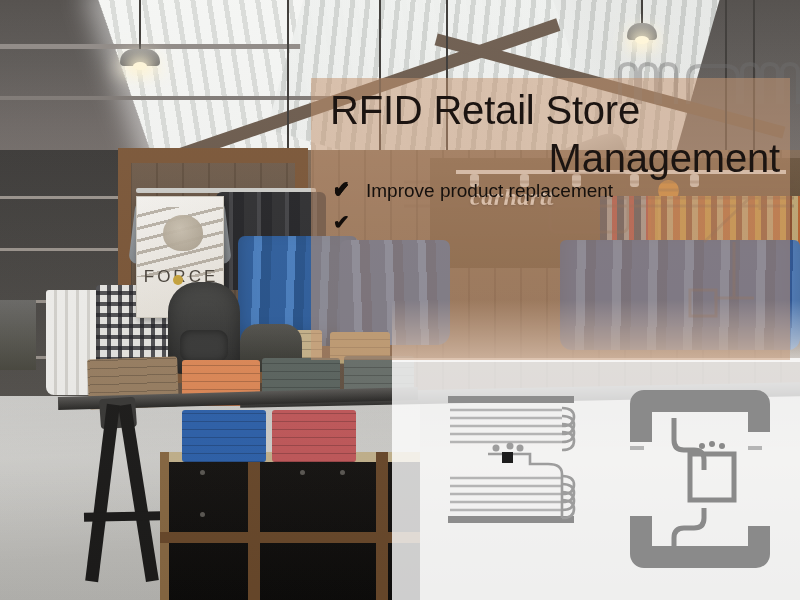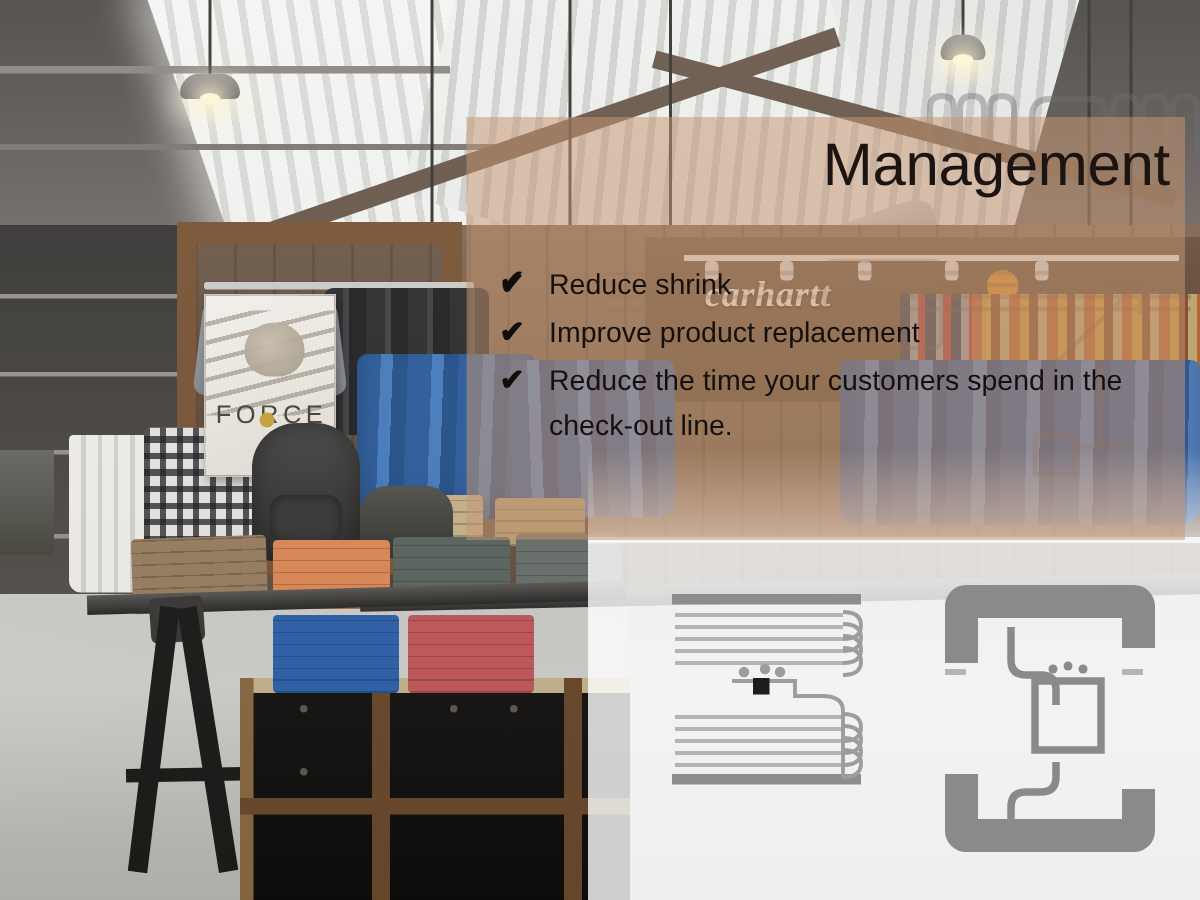--- a/index.html
+++ b/index.html
@@ -617,37 +617,36 @@
       <path d="M176 22 q10 0 10 8 t10 8"></path>
       <path d="M300 70 l56 -54 M356 16 h-22 M356 16 v22"></path>
       <rect x="286" y="118" width="26" height="26"></rect>
       <path d="M330 70 v56 M310 126 h40"></path>
     </g>
   </svg>
 
   <div class="panel"></div>
 
   <div class="title">
+    <span class="l1">RFID Retail Store</span>
     <span class="l2">Management</span>
   </div>
 
   <ul class="bullets">
     <li>
       <span class="chk">✔</span>
     </li>
     <li>
       <span class="chk">✔</span>
-      <span>Reduce shrink</span>
     </li>
     <li>
       <span class="chk">✔</span>
     </li>
     <li>
       <span class="chk">✔</span>
       <span>Improve product replacement</span>
     </li>
     <li>
       <span class="chk">✔</span>
-      <span>Reduce the time your customers spend in the check-out line.</span>
     </li>
   </ul>
 
 </div>
 
 </body></html>

